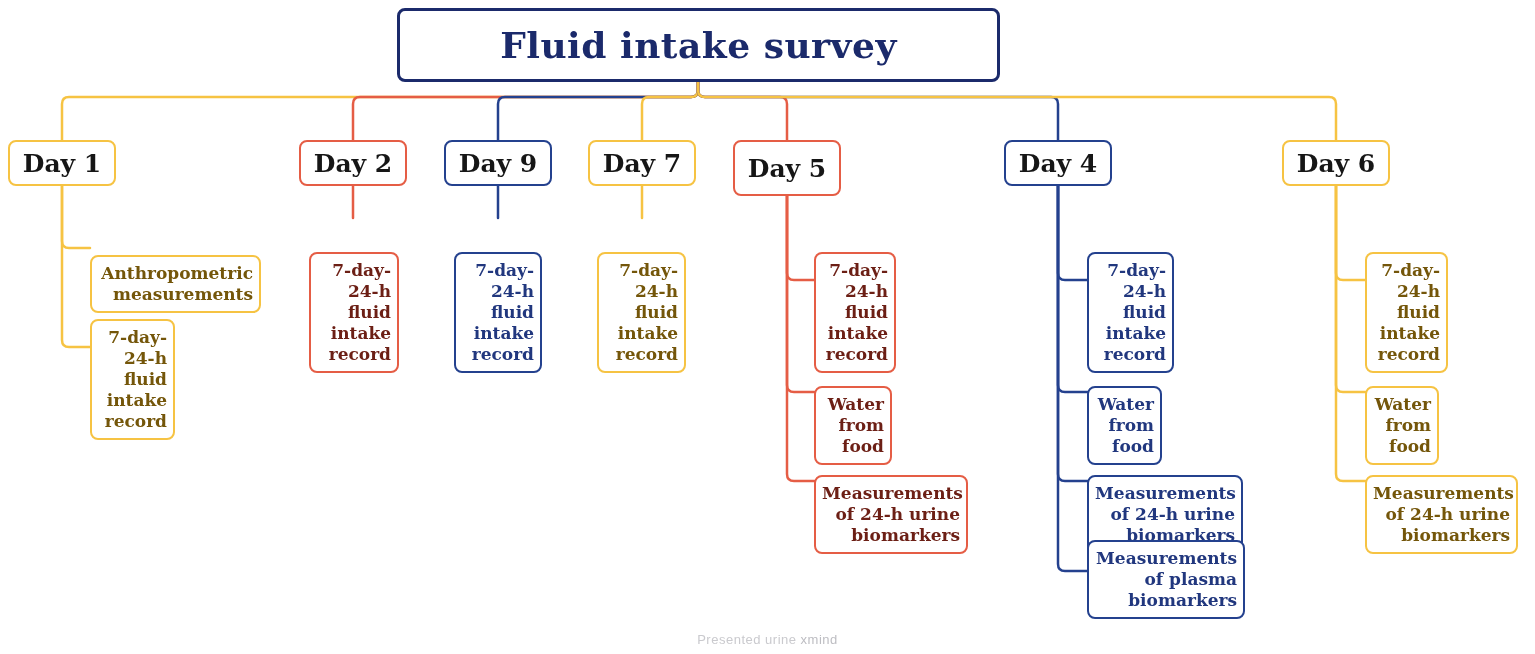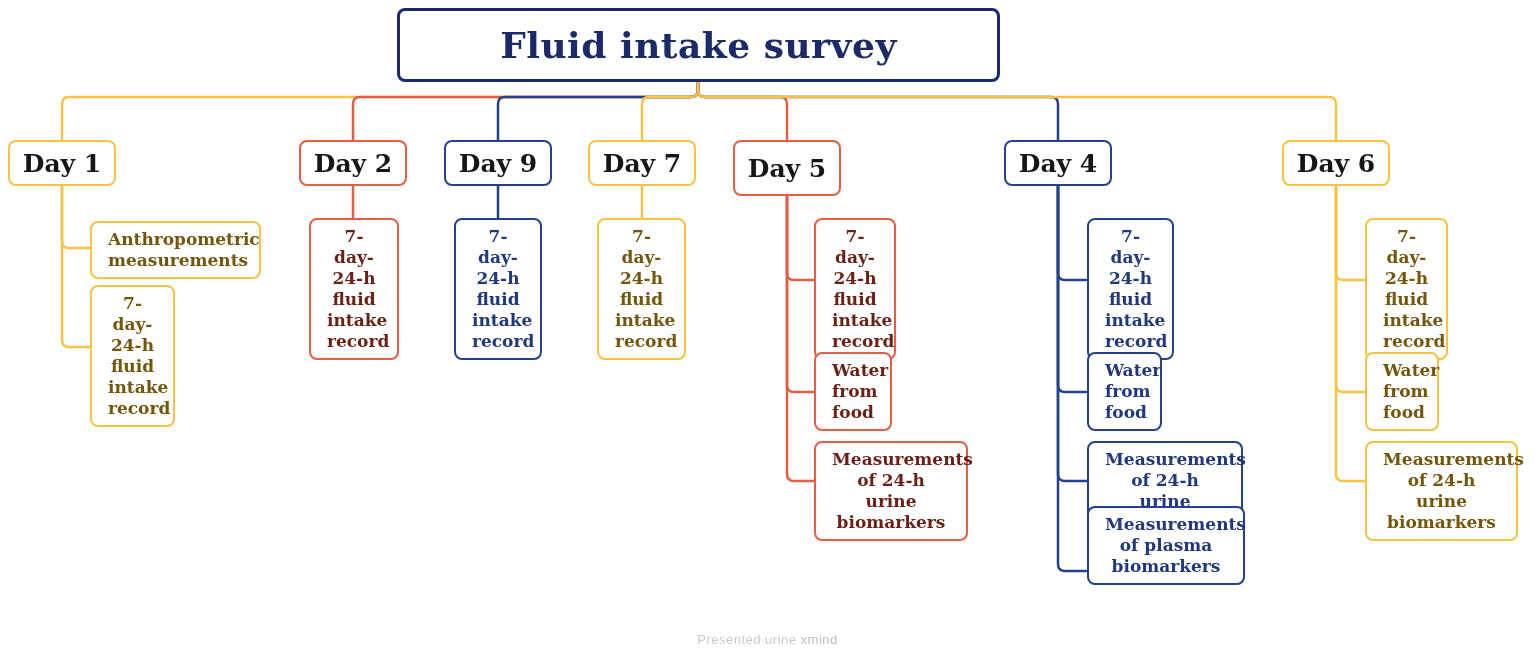--- a/index.html
+++ b/index.html
@@ -27,23 +27,24 @@
   .day-topic{
     border:2.5px solid;
     display:flex;align-items:center;justify-content:center;
     font-size:25px;
     cursor:default;
   }
   .sub-topic{
     border:2px solid;
     font-size:17px;
     line-height:21px;
-    padding:6px 16px;
-    text-align:center;
+    padding:6px 6px;
+    text-align:right;
     cursor:default;
+    margin-top:34px;
   }
   #watermark{
     position:absolute;
     left:0;right:0;
     top:632px;
     text-align:center;
     font-family:"Liberation Sans","DejaVu Sans",sans-serif;
     font-size:13px;
     letter-spacing:0.5px;
   }

